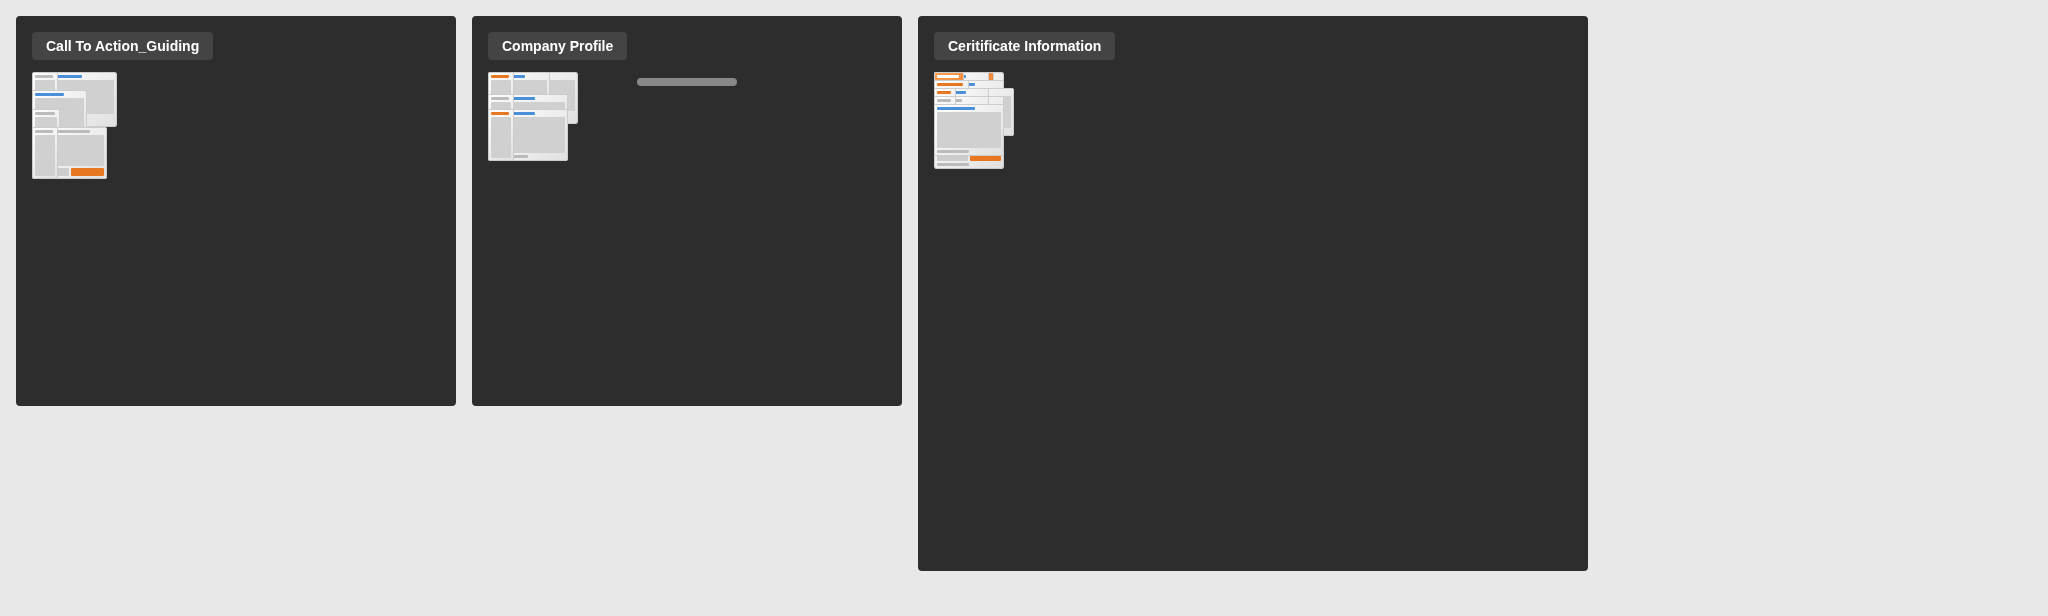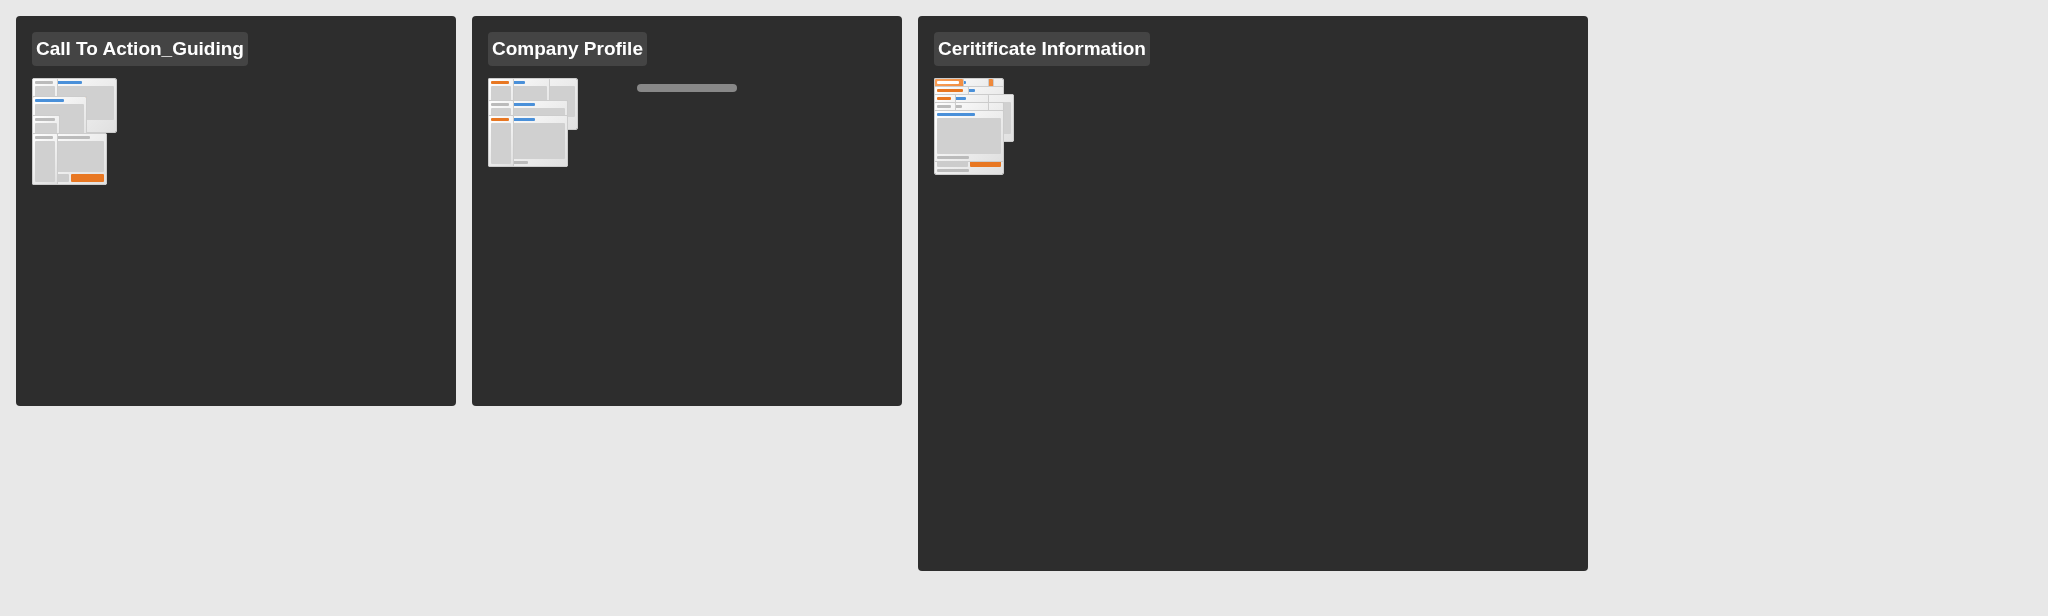--- a/index.html
+++ b/index.html
@@ -17,23 +17,23 @@
       background-color: #2d2d2d;
       border-radius: 4px;
       padding: 16px;
       position: relative;
       flex-shrink: 0;
     }
     .board-title {
       display: inline-block;
       background-color: #444444;
       color: #ffffff;
-      font-size: 19px;
+      font-size: 14px;
       font-weight: 600;
-      padding: 6px 4px;
+      padding: 6px 14px;
       border-radius: 4px;
       margin-bottom: 12px;
     }
     .board-content {
       position: relative;
       width: 100%;
       height: 100%;
     }
     
     .thumb {

